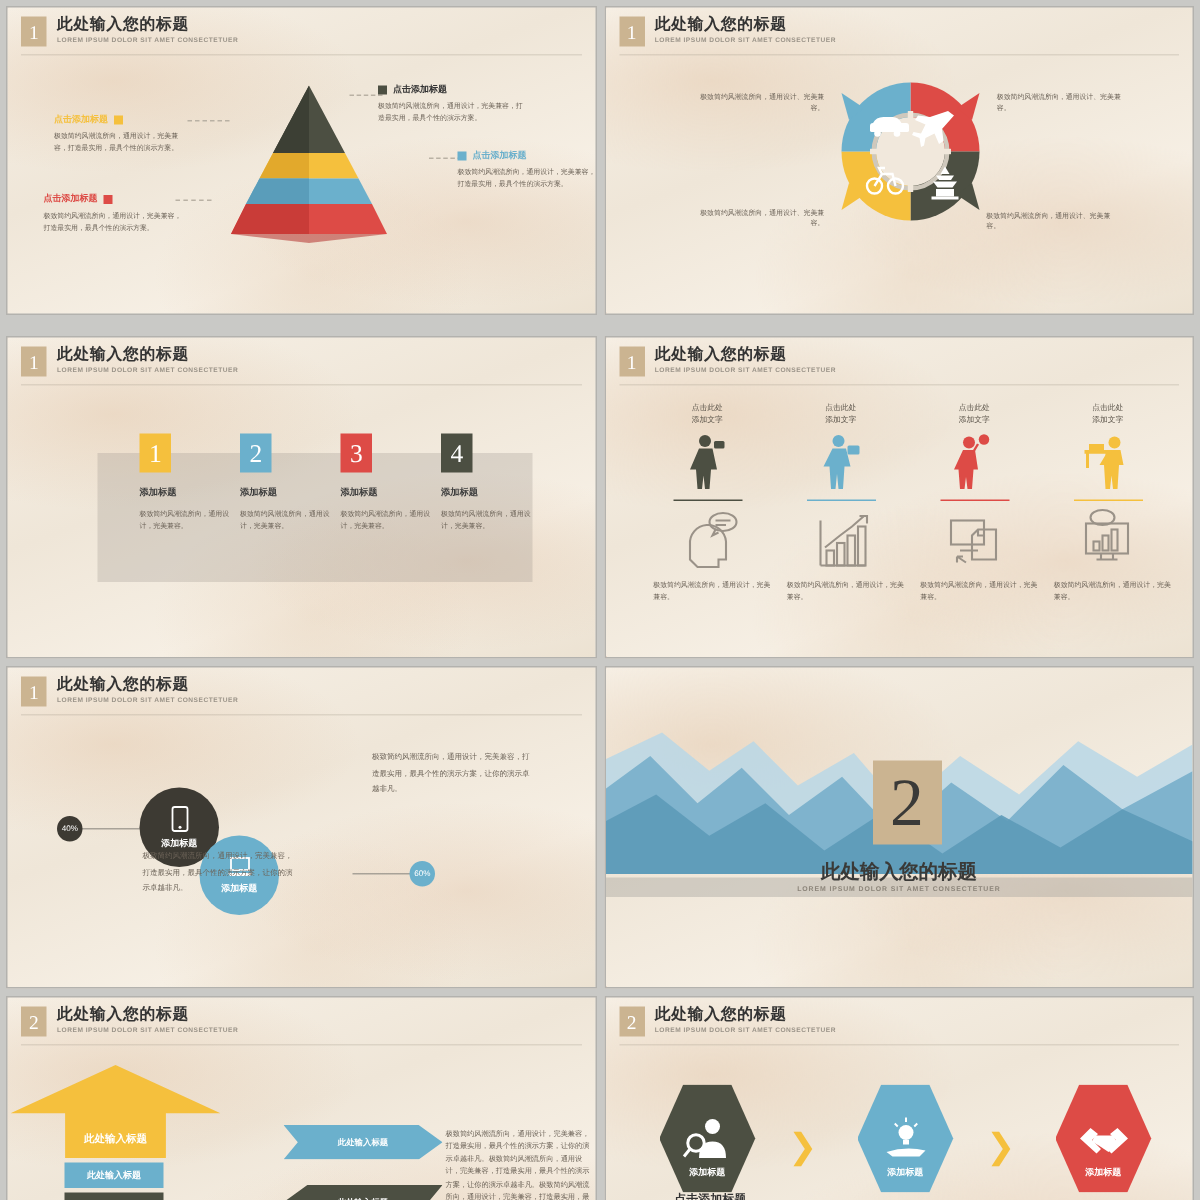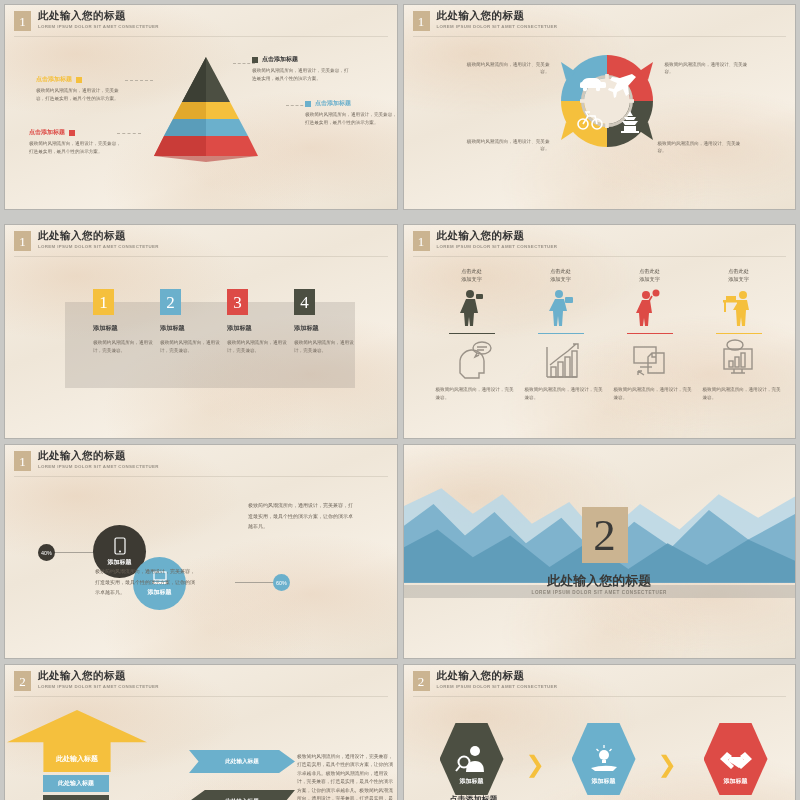--- a/index.html
+++ b/index.html
@@ -37,21 +37,21 @@
   .hdr-num {
     width:17px; height:20px; background:#cbb491;
     color:#fff; font-size:13px; font-family:"Liberation Serif",serif;
     display:flex; align-items:center; justify-content:center; line-height:1;
   }
   .hdr-txt { padding-top:0px; }
   .hdr-title { font-size:10.5px; font-weight:bold; color:#333; letter-spacing:.5px; line-height:1.1; }
   .hdr-sub { font-size:4.4px; color:#9a9388; letter-spacing:.35px; margin-top:1.5px; font-weight:bold; }
   .hdr-rule { position:absolute; left:9px; top:31px; right:9px; height:1px; background:rgba(160,150,135,.25); }
 
-  .cn { font-family:Liberation Mono, monospace; }
+  .cn { font-family:Liberation Serif, serif; }
   .body-txt { font-size:4.6px; line-height:1.65; color:#6b6257; }
 
   
   .pyr-wrap { position:absolute; left:146px; top:52px; width:110px; height:105px; }
   .lbl-h { font-size:6px; font-weight:bold; display:flex; align-items:center; gap:4px; }
   .sq { width:6px; height:6px; display:inline-block; }
   .s1-l1 { position:absolute; left:31px; top:70px; width:86px; }
   .s1-l2 { position:absolute; left:24px; top:123px; width:92px; }
   .s1-r1 { position:absolute; left:247px; top:50px; width:100px; }
   .s1-r2 { position:absolute; left:300px; top:94px; width:96px; }

